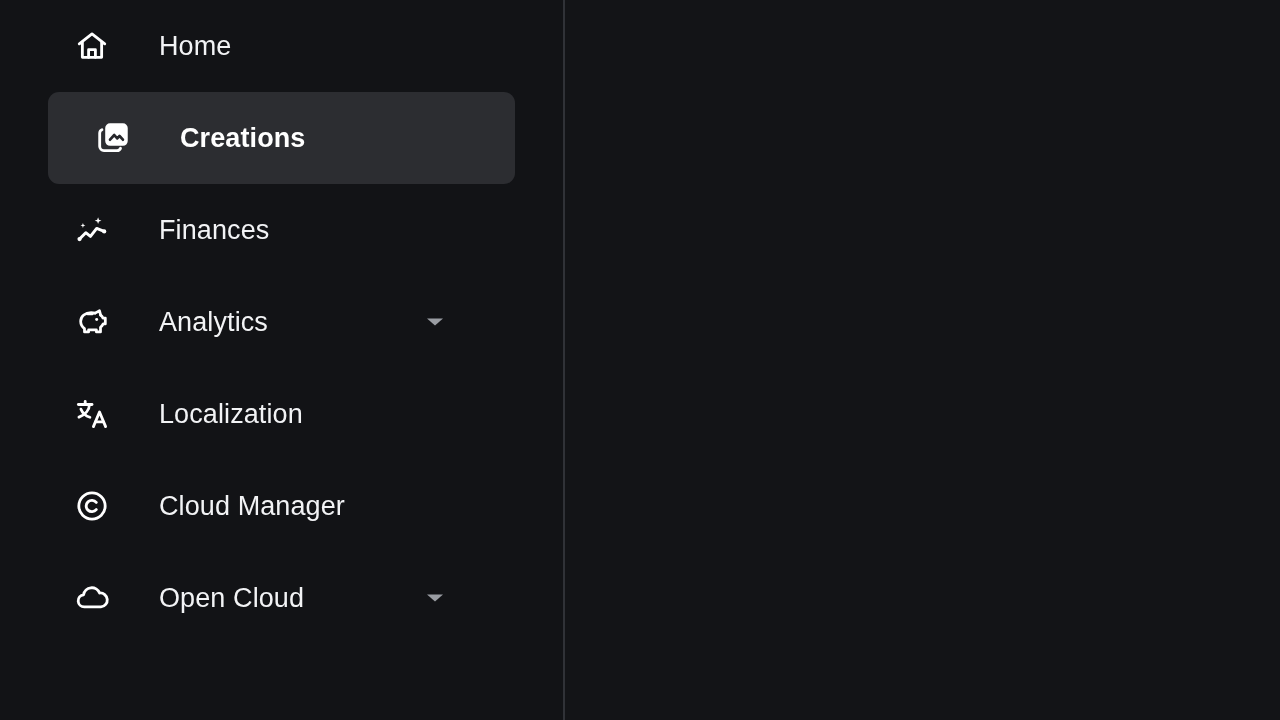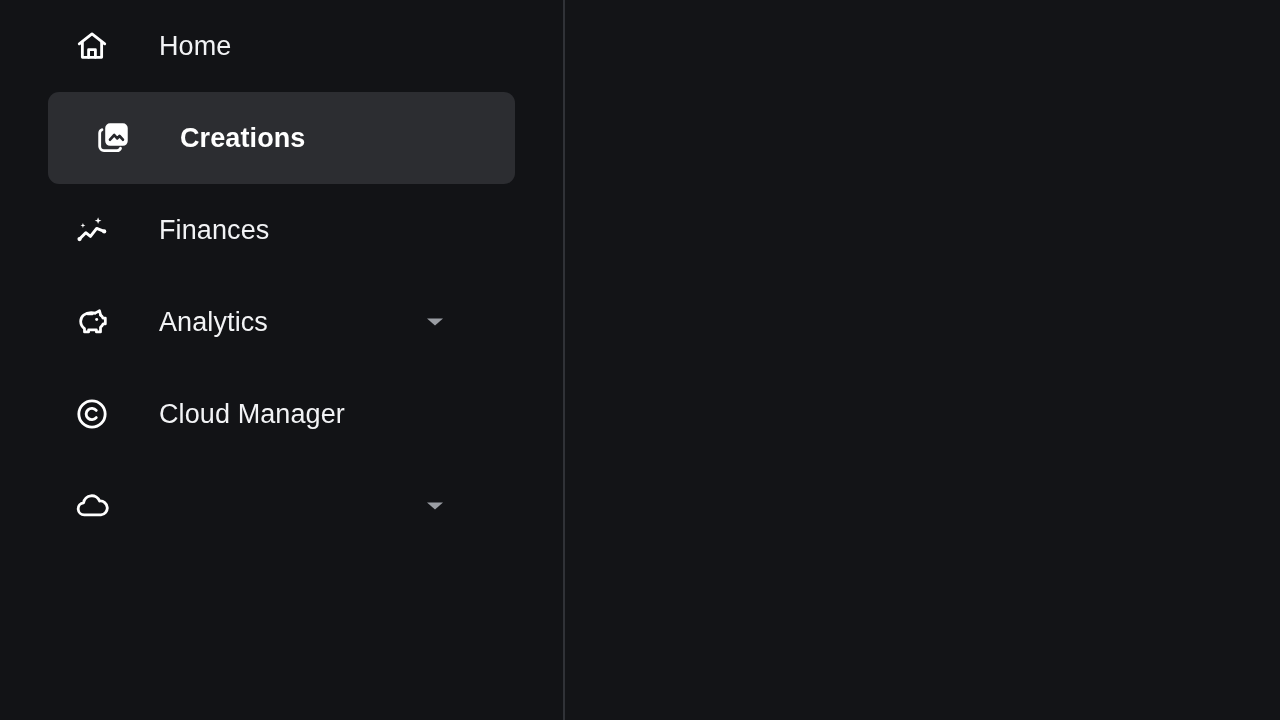--- a/index.html
+++ b/index.html
@@ -164,32 +164,46 @@
               <circle cx="15.3" cy="10.3" r="1.05" fill="currentColor" stroke="none"></circle>
               <path d="M9.0 6.3h3.2"></path>
             </svg>
           </span>
           <span class="nav-label">Analytics</span>
           <span class="nav-caret"></span>
         </div>
         <div class="nav-item">
           <span class="nav-icon">
             <svg viewBox="0 0 24 24" fill="none" stroke="currentColor" stroke-width="2" stroke-linecap="round" stroke-linejoin="round">
+              <path d="M2.4 5.3h9.6"></path>
+              <path d="M7.2 3.1v2.2"></path>
+              <path d="M10.2 5.3c0 3.7-3.0 7.2-7.4 8.9"></path>
+              <path d="M4.2 8.6c1.2 2.9 3.4 4.8 6.3 5.7"></path>
+              <path d="M13.0 20.9 17.3 10.6l4.3 10.3"></path>
+              <path d="M14.6 17.6h5.3"></path>
+            </svg>
+          </span>
+          <span class="nav-label">Localization</span>
+        </div>
+        <div class="nav-item">
+          <span class="nav-icon">
+            <svg viewBox="0 0 24 24" fill="none" stroke="currentColor" stroke-width="2" stroke-linecap="round" stroke-linejoin="round">
               <circle cx="12" cy="12" r="9.3"></circle>
               <path d="M15.0 9.5a4.0 4.0 0 1 0 0 5.0"></path>
             </svg>
           </span>
           <span class="nav-label">Cloud Manager</span>
         </div>
         <div class="nav-item">
           <span class="nav-icon">
             <svg viewBox="0 0 24 24" fill="none" stroke="currentColor" stroke-width="2" stroke-linecap="round" stroke-linejoin="round">
               <path d="M18.3 18.3H6.6a4.3 4.3 0 0 1-.55-8.57 5.9 5.9 0 0 1 11.3-1.28 3.95 3.95 0 0 1 .95 9.85z"></path>
             </svg>
           </span>
+          <span class="nav-label">Open Cloud</span>
           <span class="nav-caret"></span>
         </div>
       </div>
   </nav>
 
   <div class="divider"></div>
 
   <main class="main">
     <div></div>
   </main>

